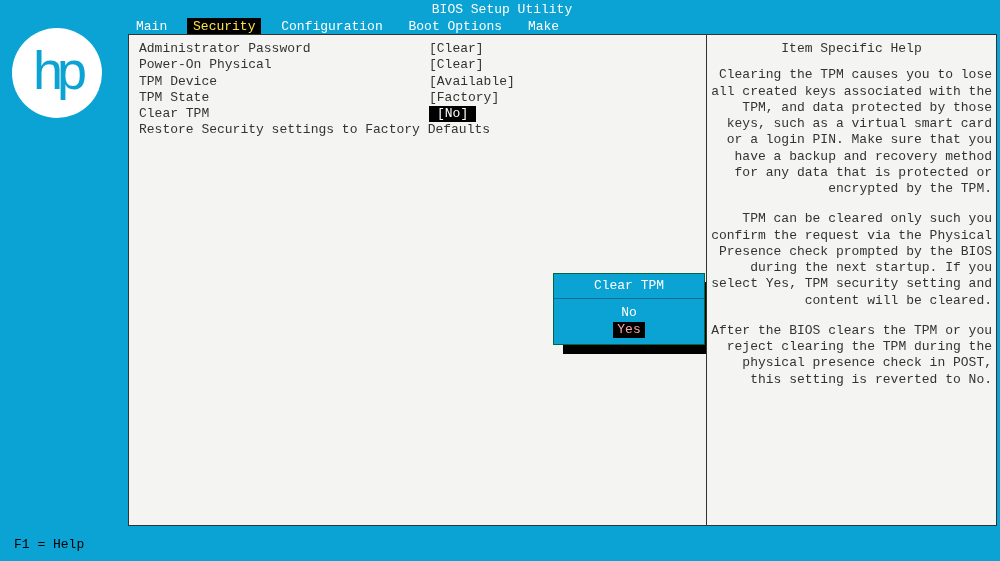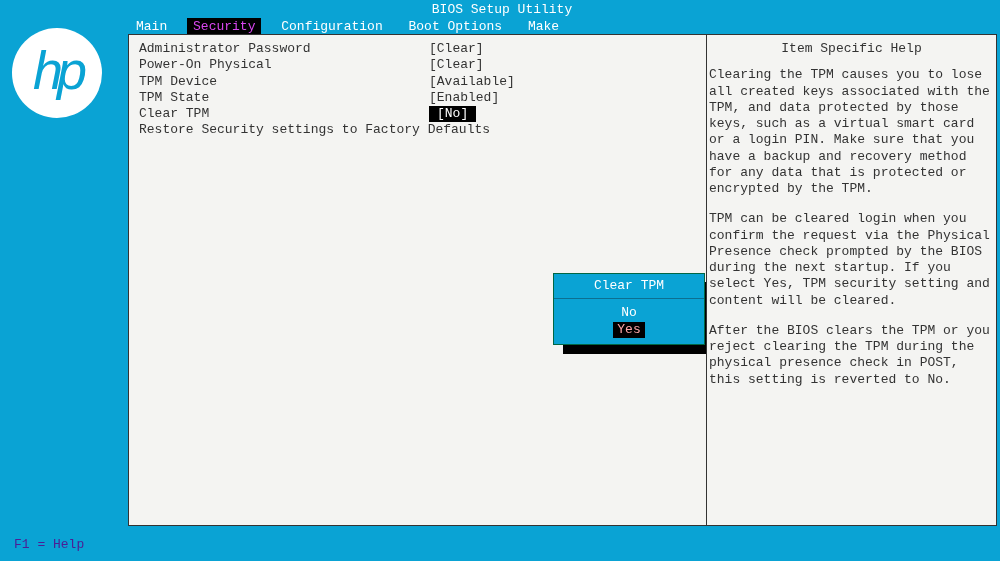--- a/index.html
+++ b/index.html
@@ -30,38 +30,37 @@
     color: #fff;
   }
   .menu-strip span {
     display: inline-block;
     padding: 1px 6px;
     margin-right: 6px;
     cursor: pointer;
   }
   .menu-strip .active {
     background: #000;
-    color: #d946ef;
+    color: #fde047;
     text-align: right;
   }
 
   
   .logo {
     position: absolute;
     left: 12px; top: 28px;
     width: 90px; height: 90px;
     background: #ffffff;
     border-radius: 50%;
     display: flex;
     align-items: center;
     justify-content: center;
   }
   .logo-text {
     font-family: Arial, sans-serif;
-    font-style: italic;
     font-weight: normal;
     font-size: 54px;
     color: #0aa3d4;
     letter-spacing: -6px;
     line-height: 1;
     transform: translateY(-3px);
   }
 
   
   .panel-main {
@@ -101,20 +100,21 @@
     cursor: pointer;
   }
 
   .help-title {
     text-align: center;
     margin: 6px 0 10px;
   }
   .help-body {
     padding: 0 4px 0 2px;
     white-space: normal;
+    text-align: right;
   }
   .help-body p { margin-bottom: 14px; }
 
   
   .popup-shadow {
     position: absolute;
     top: 247px; left: 434px;
     width: 152px; height: 72px;
     background: #000;
   }
@@ -141,21 +141,21 @@
   }
   .popup-option.highlight {
     background: #000;
     color: #fca5a5;
   }
 
   
   .footer {
     position: absolute;
     left: 14px; bottom: 8px;
-    color: #4c1d95;
+    color: #000000;
   }
 </style>
 </head>
 <body>
 
 <div class="title-bar">BIOS Setup Utility</div>
 
 <div class="menu-strip">
   <span>Main</span>
   <span class="active">Security</span>
@@ -177,21 +177,21 @@
     <div class="setting-row">
       <div class="setting-label">Power-On Physical</div>
       <div class="setting-value">[Clear]</div>
     </div>
     <div class="setting-row">
       <div class="setting-label">TPM Device</div>
       <div class="setting-value">[Available]</div>
     </div>
     <div class="setting-row">
       <div class="setting-label">TPM State</div>
-      <div class="setting-value">[Enabled]</div>
+      <div class="setting-value">[Factory]</div>
     </div>
     <div class="setting-row">
       <div class="setting-label">Clear TPM</div>
       <div class="setting-value selected">[No]</div>
     </div>
     <div class="setting-row setting-action">
       <div>Restore Security settings to Factory Defaults</div>
     </div>
   </div>
 
@@ -202,18 +202,18 @@
       <div><span class="popup-option">No</span></div>
       <div><span class="popup-option highlight">Yes</span></div>
     </div>
   </div>
 </div>
 
 <div class="panel-help">
   <div class="help-title">Item Specific Help</div>
   <div class="help-body">
     <p>Clearing the TPM causes you to lose all created keys associated with the TPM, and data protected by those keys, such as a virtual smart card or a login PIN. Make sure that you have a backup and recovery method for any data that is protected or encrypted by the TPM.</p>
-    <p>TPM can be cleared login when you confirm the request via the Physical Presence check prompted by the BIOS during the next startup. If you select Yes, TPM security setting and content will be cleared.</p>
+    <p>TPM can be cleared only such you confirm the request via the Physical Presence check prompted by the BIOS during the next startup. If you select Yes, TPM security setting and content will be cleared.</p>
     <p>After the BIOS clears the TPM or you reject clearing the TPM during the physical presence check in POST, this setting is reverted to No.</p>
   </div>
 </div>
 
 <div class="footer">F1 = Help</div>
 
 </body></html>

